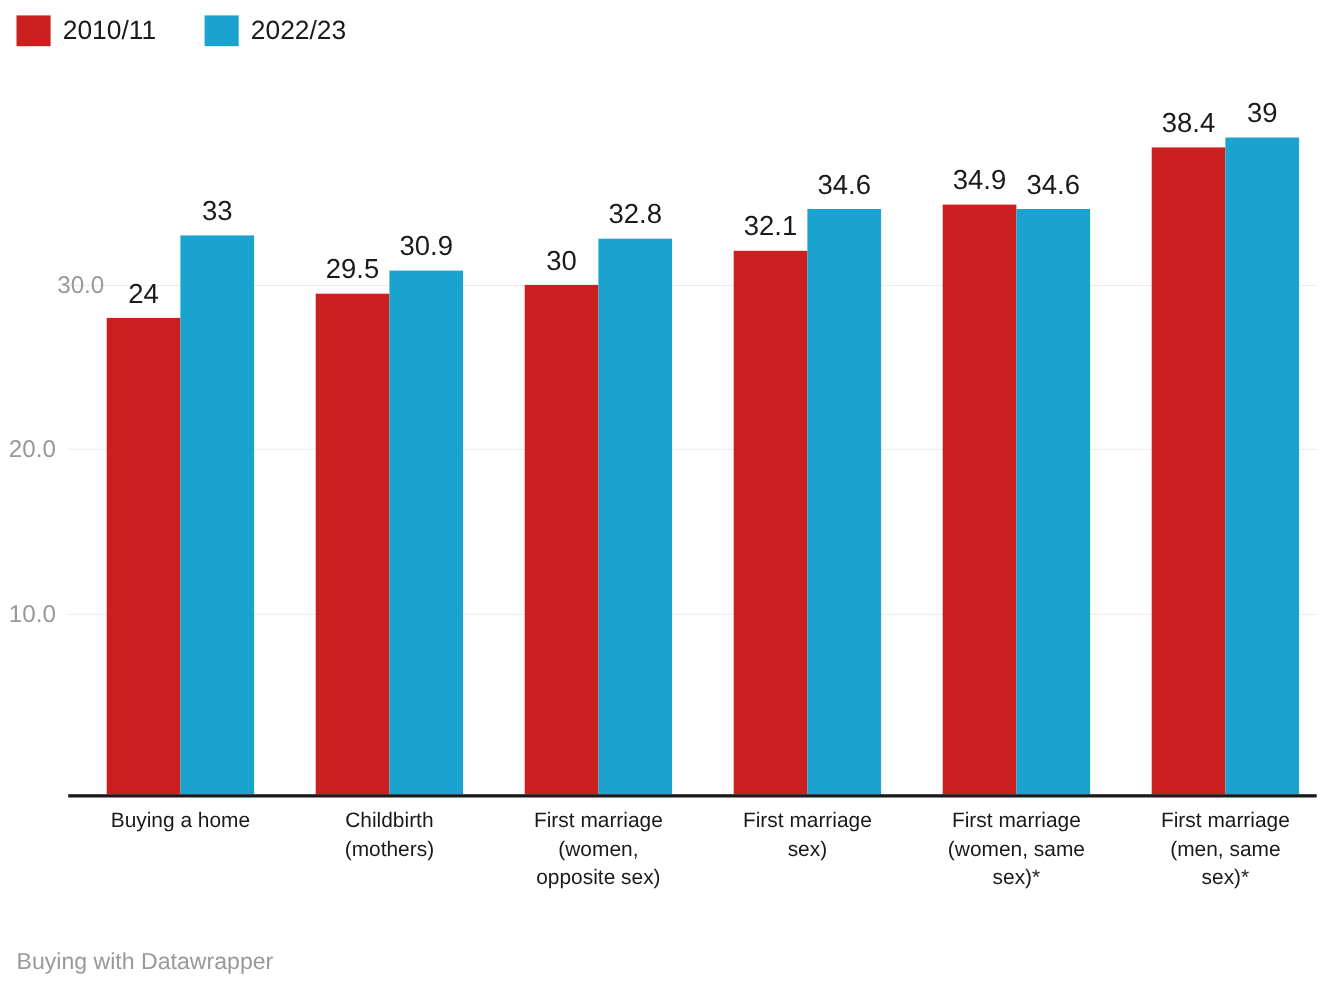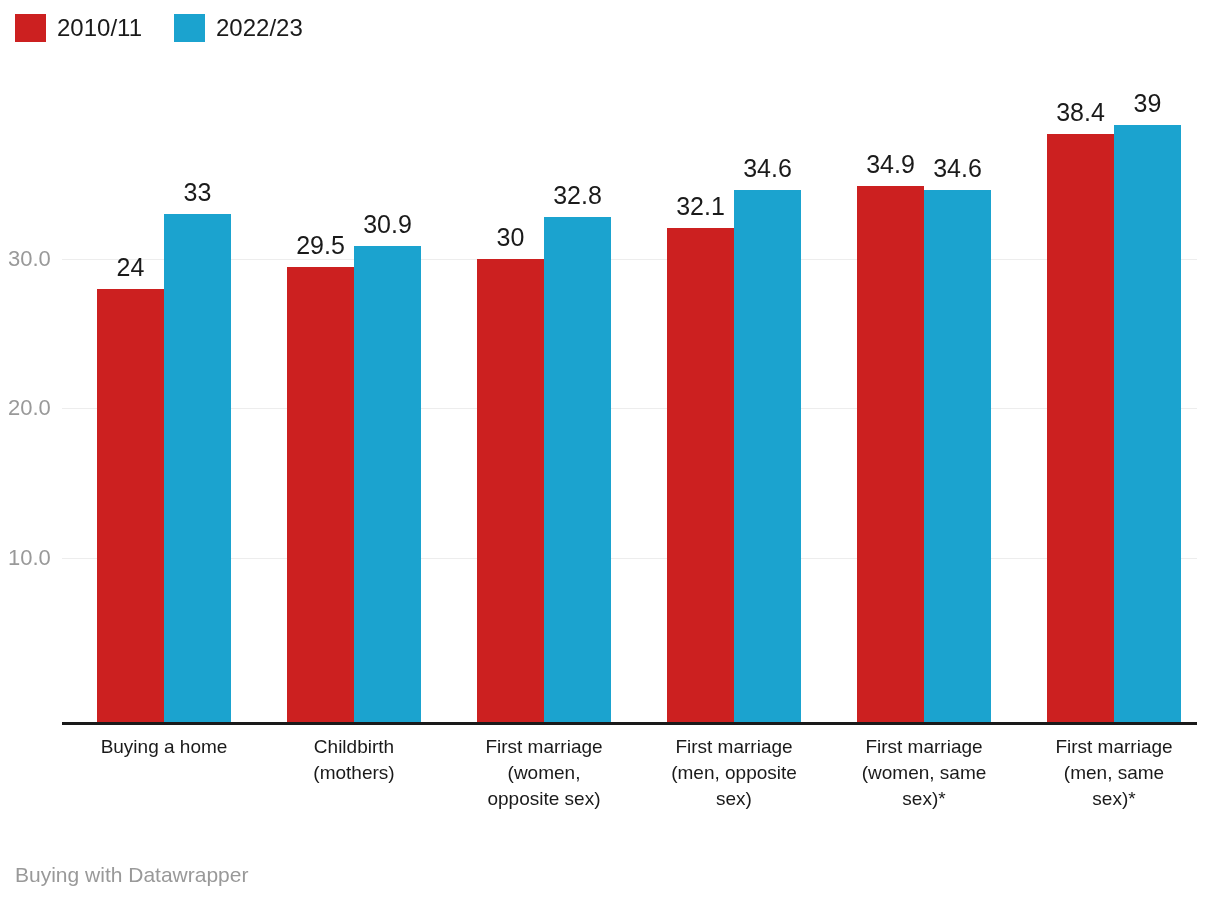--- a/index.html
+++ b/index.html
@@ -16,21 +16,21 @@
     position: relative;
   }
 
   
   #legend {
     position: absolute;
     left: 15px;
     top: 12px;
     display: flex;
     align-items: center;
-    gap: 32px;
+    gap: 44px;
     height: 32px;
   }
   .legend-item {
     display: flex;
     align-items: center;
     gap: 11px;
   }
   .legend-swatch {
     width: 31px;
     height: 28px;
@@ -125,21 +125,21 @@
   </div>
 </div>
 
 <div id="chart">
   <div id="gridlines">
       <div class="gridline" style="top: 259px;"></div>
       <div class="gridline" style="top: 408px;"></div>
       <div class="gridline" style="top: 558px;"></div>
     </div>
   <div id="ytick-labels">
-      <div class="ytick-label" style="top: 248px;">30.0</div>
+      <div class="ytick-label" style="top: 248px; margin-left: 44px;">30.0</div>
       <div class="ytick-label" style="top: 397px;">20.0</div>
       <div class="ytick-label" style="top: 547px;">10.0</div>
     </div>
   <div id="bars">
       <div class="bar series-0" style="left: 97px; top: 289px; height: 433px; background: rgb(204, 32, 32);"></div>
       <div class="bar series-1" style="left: 164px; top: 214px; height: 508px; background: rgb(27, 163, 207);"></div>
       <div class="bar series-0" style="left: 287px; top: 267px; height: 455px; background: rgb(204, 32, 32);"></div>
       <div class="bar series-1" style="left: 354px; top: 246px; height: 476px; background: rgb(27, 163, 207);"></div>
       <div class="bar series-0" style="left: 477px; top: 259px; height: 463px; background: rgb(204, 32, 32);"></div>
       <div class="bar series-1" style="left: 544px; top: 217px; height: 505px; background: rgb(27, 163, 207);"></div>
@@ -173,21 +173,20 @@
         <div>Childbirth</div>
         <div>(mothers)</div>
       </div>
       <div class="cat-label" style="left: 449px; top: 734px;">
         <div>First marriage</div>
         <div>(women,</div>
         <div>opposite sex)</div>
       </div>
       <div class="cat-label" style="left: 639px; top: 734px;">
         <div>First marriage</div>
-        <div>(men, opposite</div>
         <div>sex)</div>
       </div>
       <div class="cat-label" style="left: 829px; top: 734px;">
         <div>First marriage</div>
         <div>(women, same</div>
         <div>sex)*</div>
       </div>
       <div class="cat-label" style="left: 1019px; top: 734px;">
         <div>First marriage</div>
         <div>(men, same</div>

